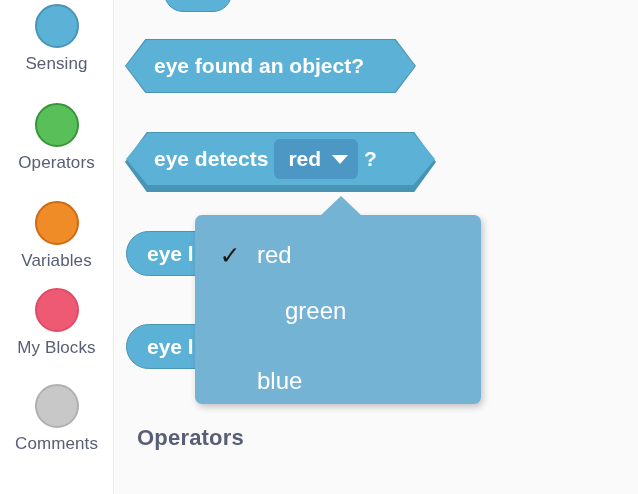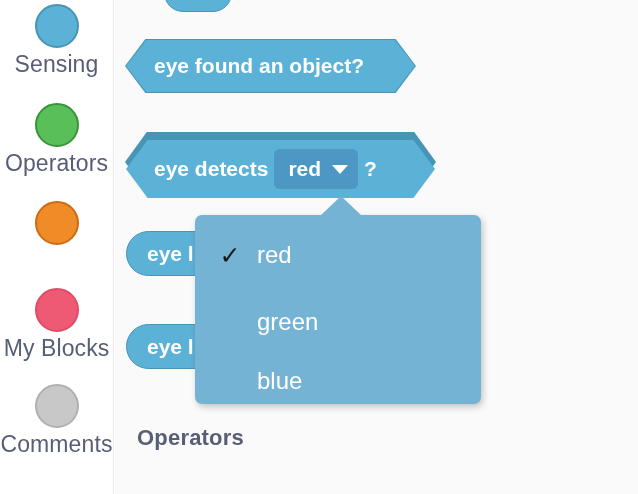--- a/index.html
+++ b/index.html
@@ -39,21 +39,21 @@
     user-select: none;
   }
   .cat-dot {
     width: 44px;
     height: 44px;
     border-radius: 50%;
     margin: 0 auto;
     box-sizing: border-box;
   }
   .cat-label {
-    font-size: 23px;
+    font-size: 17px;
     line-height: 20px;
     color: #575e75;
     margin-top: 6px;
     letter-spacing: 0.1px;
     white-space: nowrap;
   }
 
   
   #blocks-palette {
     position: absolute;
@@ -197,20 +197,21 @@
       <div class="cat-label">Sensing</div>
     </div>
 
     <div class="cat-item" style="top:103px;">
       <div class="cat-dot" style="background:#59c059;border:2px solid #389438;"></div>
       <div class="cat-label">Operators</div>
     </div>
 
     <div class="cat-item" style="top:201px;">
       <div class="cat-dot" style="background:#ef8c28;border:2px solid #cf6a11;"></div>
+      <div class="cat-label">Variables</div>
     </div>
 
     <div class="cat-item" style="top:288px;">
       <div class="cat-dot" style="background:#ee5a74;border:2px solid #e04c66;"></div>
       <div class="cat-label">My Blocks</div>
     </div>
 
     <div class="cat-item" style="top:384px;">
       <div class="cat-dot" style="background:#c8c8c8;border:2px solid #b0b0b0;"></div>
       <div class="cat-label">Comments</div>
@@ -221,21 +222,21 @@
   <div id="blocks-palette">
 
     <div style="position:absolute;left:49px;top:-26px;width:66px;height:36px;background:#5cb1d6;border:1px solid #4894b5;border-radius:999px;"></div>
 
     <div class="block-hex-border" style="left:10px;top:39px;width:291px;height:54px;"></div>
     <div class="block-hex" style="left:11px;top:40px;width:289px;height:52px;">
       <span class="hex-text">eye found an object?</span>
     </div>
 
     <div class="block-hex-border" style="left:10px;top:132px;width:311px;height:60px;"></div>
-    <div class="block-hex" style="left:11px;top:140px;width:309px;height:58px;">
+    <div class="block-hex" style="left:11px;top:133px;width:309px;height:52px;">
       <span class="hex-text">eye detects</span>
       <span class="dropdown-field">
         <span class="dd-value">red</span>
         <span class="dropdown-caret"></span>
       </span>
       <span>?</span>
     </div>
 
     <div class="block-oval" style="left:11px;top:231px;width:150px;height:45px;">
       <span>eye l</span>
@@ -250,21 +251,21 @@
   </div>
 
   <div id="dropdown-menu">
     <div id="dropdown-pointer"></div>
 
     <div class="dd-option" style="top:12px;">
       <span class="dd-check">✓</span>
       <span class="dd-option-label">red</span>
     </div>
 
-    <div class="dd-option" style="top:23px;">
+    <div class="dd-option" style="top:12px;padding-left:28px;">
       <span class="dd-option-label">green</span>
     </div>
 
     <div class="dd-option" style="top:12px;align-items:flex-end;">
       <span class="dd-option-label">blue</span>
     </div>
   </div>
 
 </div>
 

